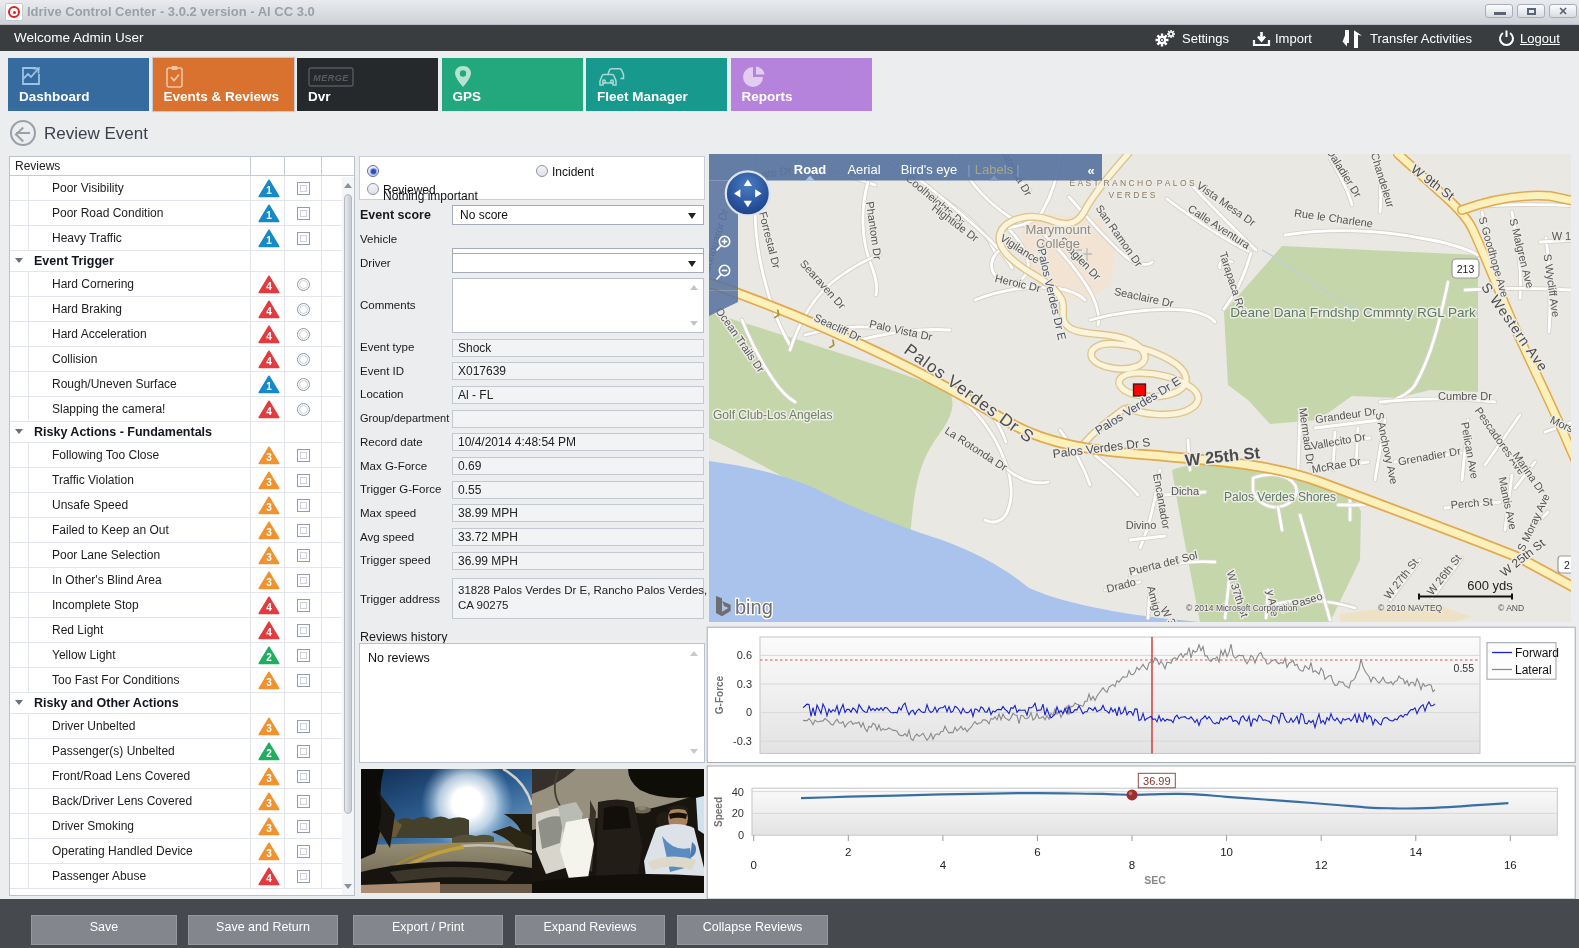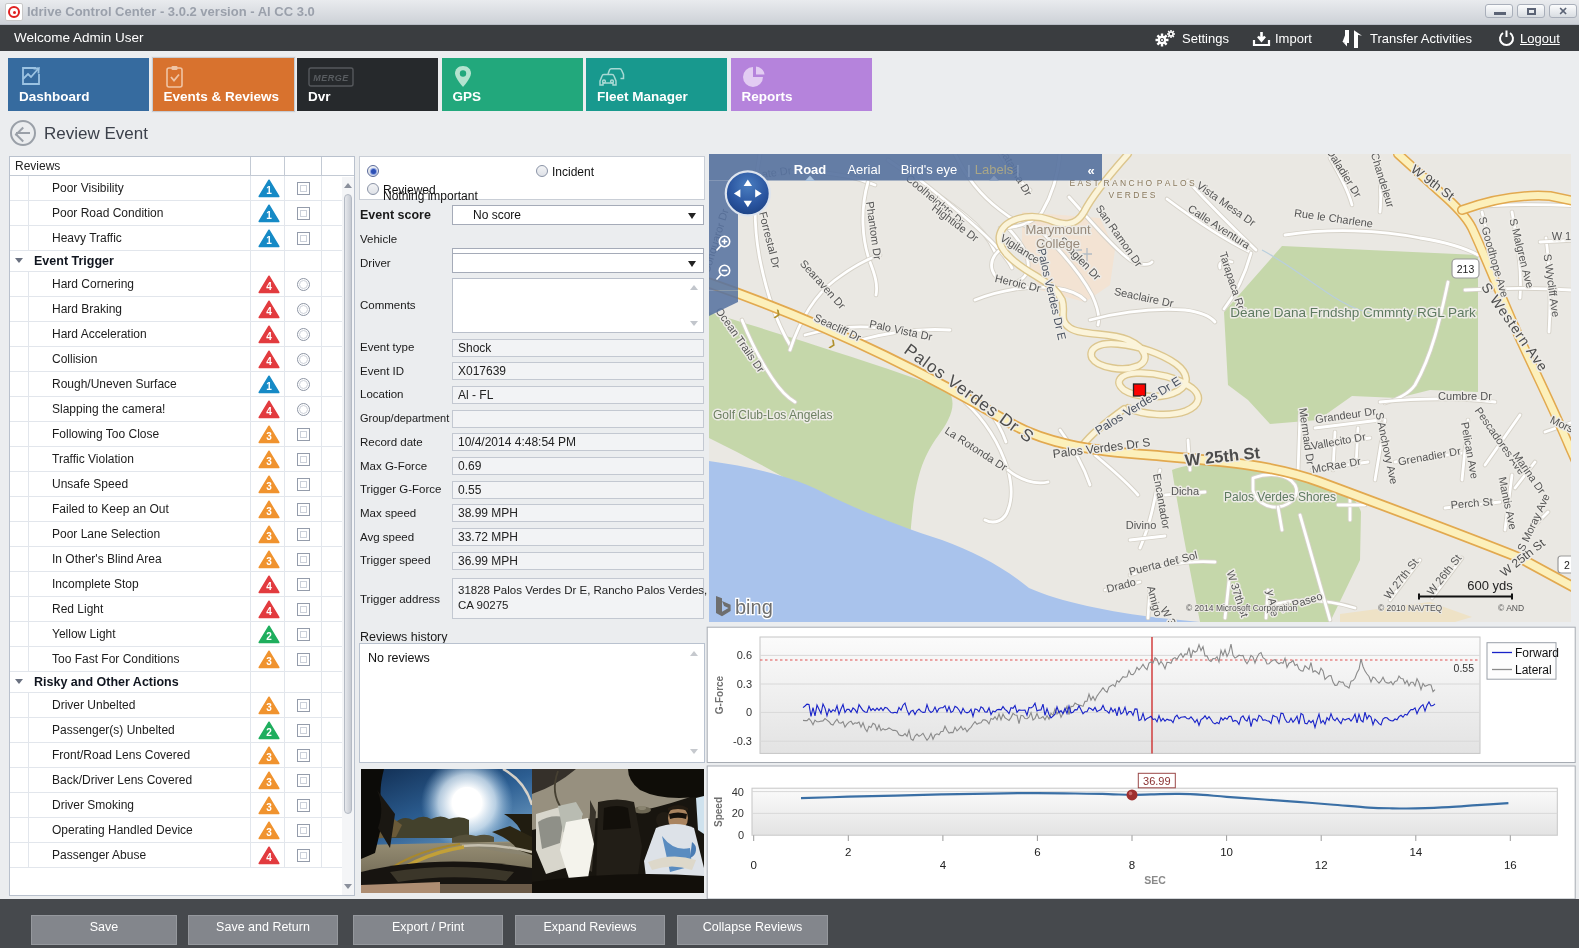--- a/index.html
+++ b/index.html
@@ -40,21 +40,21 @@
 .ctl{position:absolute;left:287px;top:6px;width:13px;height:13px;border:1px solid #949cab;background:#fff;box-shadow:inset 0 0 0 2px #fff;}
 .ctl i{position:absolute;left:2px;top:2px;right:2px;bottom:2px;border:1px solid #ccd1da;}
 .rad{position:absolute;left:287px;top:6px;width:13px;height:13px;border:1px solid #8d95a4;border-radius:50%;background:#fff;}
 .rad i{position:absolute;left:1px;top:1px;right:1px;bottom:1px;border:1.5px solid #cdd1d9;border-radius:50%;}
 #vscroll{position:absolute;left:332px;top:20px;width:12px;bottom:0;background:#f4f5f7;}
 #vscroll .thumb{position:absolute;left:2px;top:17px;width:8px;height:620px;background:linear-gradient(90deg,#e6e8ec,#c6cad2);border:1px solid #b4bac4;border-radius:4px;}
 .sarrow{width:0;height:0;border-left:4.5px solid transparent;border-right:4.5px solid transparent;position:absolute;left:1.5px;}
 
 .flabel{position:absolute;left:360px;font-size:11.5px;color:#1a1a1a;}
 .ffield{position:absolute;left:452px;width:252px;height:18px;background:#f2f3f5;border:1px solid #c3c8d1;font-size:12px;color:#222;padding:1px 0 0 5px;}
-.fdrop{position:absolute;left:452px;width:252px;height:20px;background:#fff;border:1px solid #a5abb8;font-size:12px;color:#111;padding:2px 0 0 20px;}
+.fdrop{position:absolute;left:452px;width:252px;height:20px;background:#fff;border:1px solid #a5abb8;font-size:12px;color:#111;padding:2px 0 0 7px;}
 .fdrop:after{content:"";position:absolute;right:7px;top:7px;width:0;height:0;border-left:4.5px solid transparent;border-right:4.5px solid transparent;border-top:6px solid #222;}
 #radiobox{position:absolute;left:359px;top:156px;width:346px;height:44px;background:#fff;border:1px solid #c9ced6;}
 .fradio{position:absolute;width:12px;height:12px;border:1px solid #8a93a6;border-radius:50%;background:linear-gradient(#f2f3f5,#dfe2e8);}
 .fradio.sel{border-color:#5a6a9a;}
 .fradio.sel i{position:absolute;left:2.5px;top:2.5px;width:5px;height:5px;background:#2d50b5;border-radius:50%;box-shadow:0 0 1px 1px #7e97e0;}
 .frlabel{position:absolute;font-size:12px;color:#111;}
 #comments{position:absolute;left:452px;top:278px;width:252px;height:55px;background:#fff;border:1px solid #b9bfca;}
 #revhist{position:absolute;left:359px;top:643px;width:346px;height:120px;background:#fff;border:1px solid #b9c2cf;}
 #revhist .nr{position:absolute;left:8px;top:7px;font-size:12.5px;color:#111;}
 .scar{width:0;height:0;border-left:4px solid transparent;border-right:4px solid transparent;position:absolute;}
@@ -300,20 +300,27 @@
     <div class="grow it">
       <div class="nm">Slapping the camera!</div>
       <svg width="22" height="19" viewBox="0 0 22 19">
         <path d="M11 1.2 L20.8 17.5 L1.2 17.5 Z" fill="#e23b3f" stroke="#e23b3f" stroke-width="1.5" stroke-linejoin="round"></path>
         <text x="11" y="15" font-size="10" font-weight="bold" fill="#fff" text-anchor="middle">4</text>
       </svg>
       <div class="rad">
         <i></i>
       </div>
       <div class="vline" style="left:18px"></div>
+      <div class="vline" style="left:240px"></div>
+      <div class="vline" style="left:274px"></div>
+      <div class="vline" style="left:311px"></div>
+    </div>
+    <div class="grow cat">
+      <div class="exp"></div>
+      <div class="nm">Risky Actions - Fundamentals</div>
       <div class="vline" style="left:240px"></div>
       <div class="vline" style="left:274px"></div>
       <div class="vline" style="left:311px"></div>
     </div>
     <div class="grow it">
       <div class="nm">Following Too Close</div>
       <svg width="22" height="19" viewBox="0 0 22 19">
         <path d="M11 1.2 L20.8 17.5 L1.2 17.5 Z" fill="#f0932f" stroke="#f0932f" stroke-width="1.5" stroke-linejoin="round"></path>
         <text x="11" y="15" font-size="10" font-weight="bold" fill="#fff" text-anchor="middle">3</text>
       </svg>

